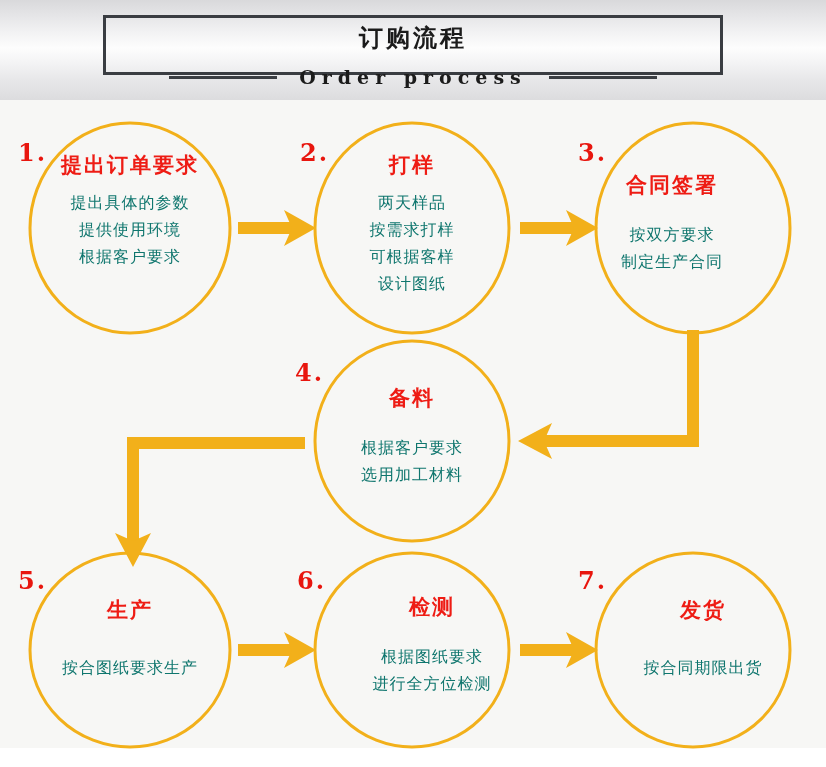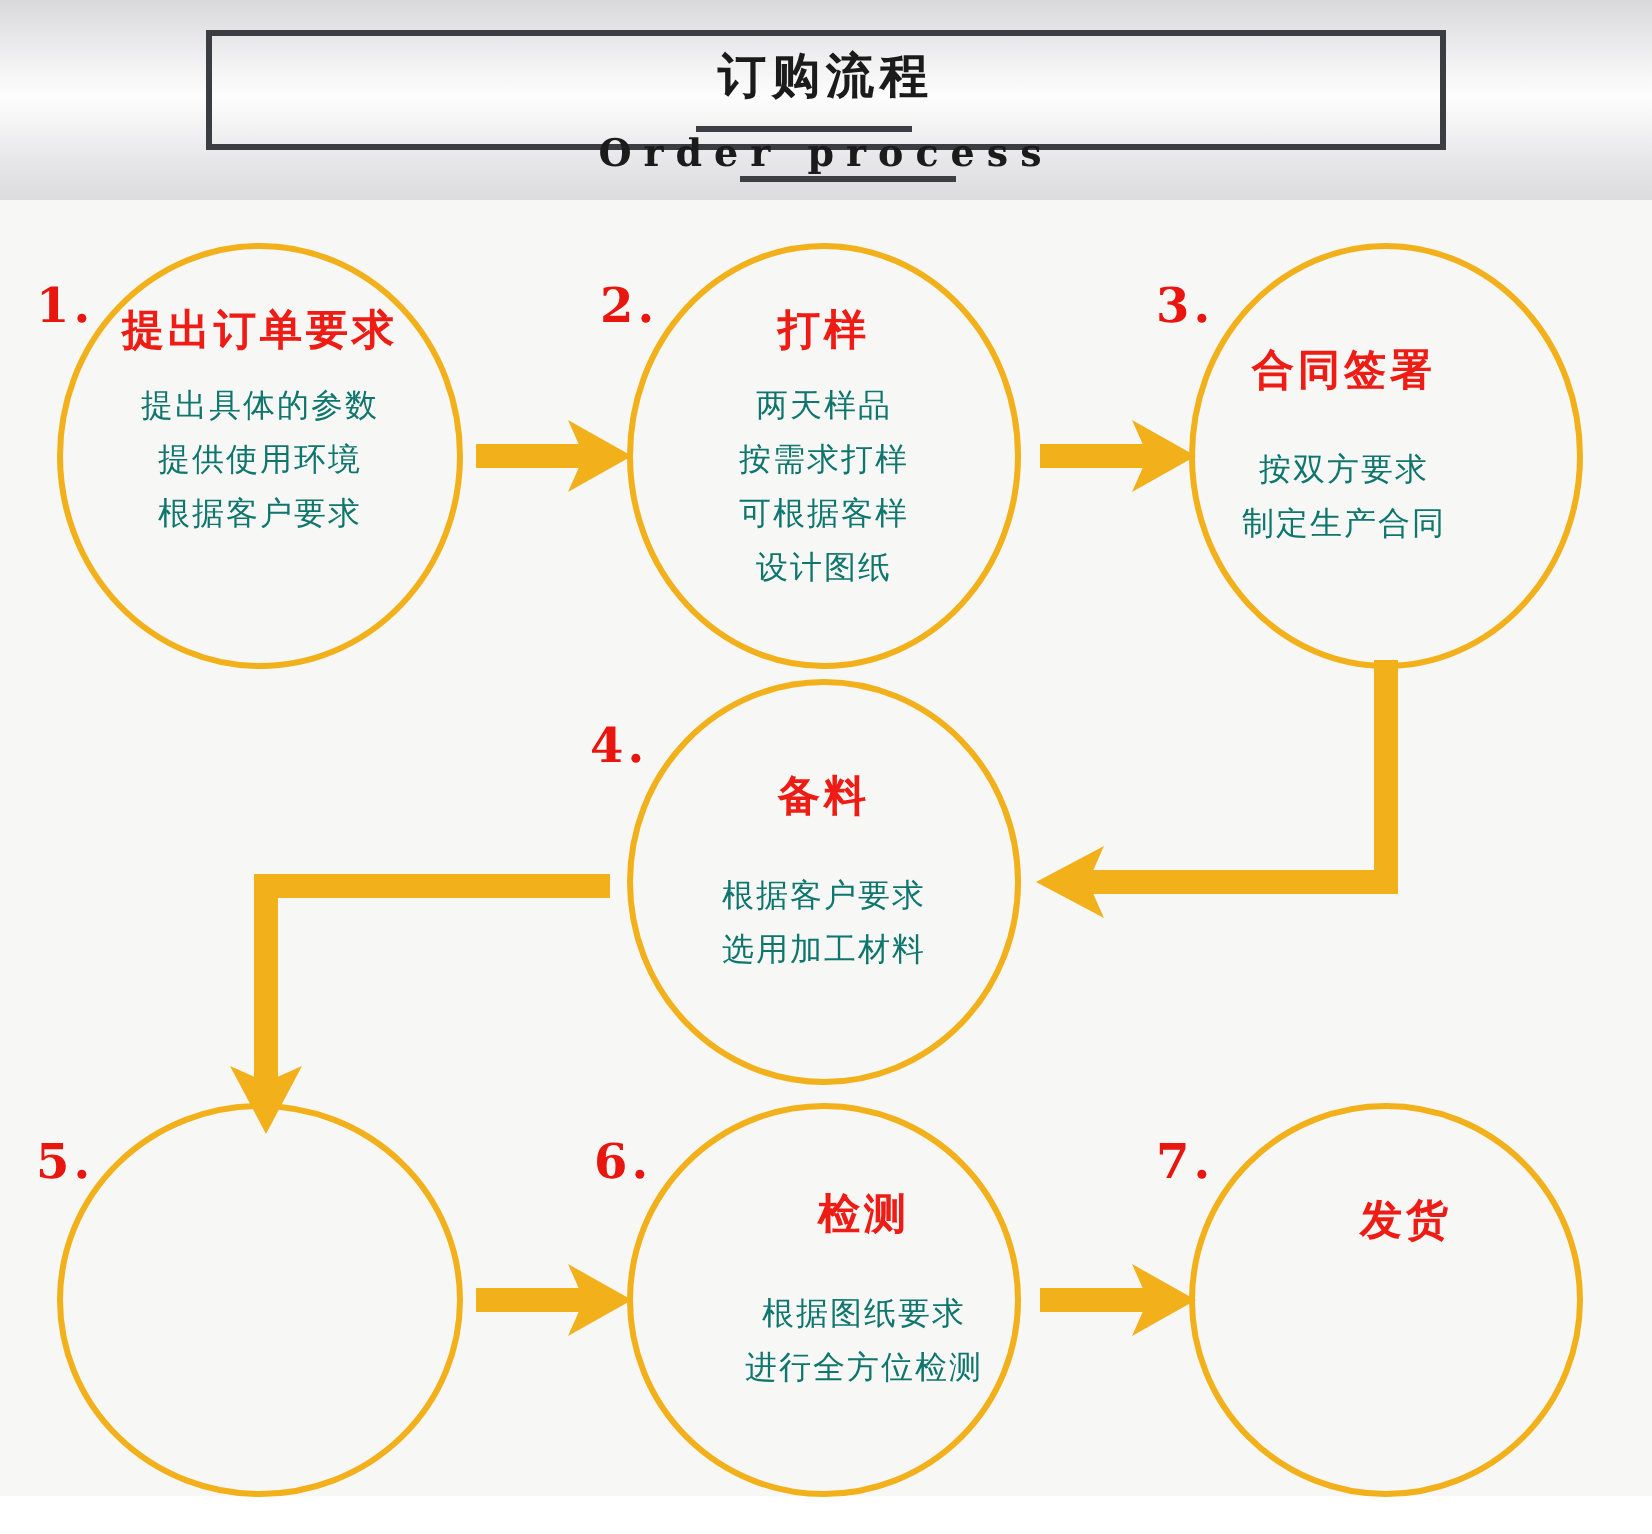--- a/index.html
+++ b/index.html
@@ -60,21 +60,20 @@
   }
   .subtitle-row {
     position: absolute;
     left: 0;
     top: 63px;
     width: 826px;
     height: 28px;
     display: flex;
     align-items: center;
     justify-content: center;
-    flex-direction: column;
   }
   .subtitle-rule {
     width: 108px;
     height: 3px;
     background: #3b3e43;
   }
   .subtitle-rule.left { margin-right: 22px; }
   .subtitle-rule.right { margin-left: 22px; }
   .subtitle-text {
     font-family: "DejaVu Serif", "Liberation Serif", serif;
@@ -258,26 +257,35 @@
   </div>
 
   <div class="node t2" style="left:412px; top:441px;">
     <div class="node-title">备料</div>
     <div class="node-lines">
       <div>根据客户要求</div>
       <div>选用加工材料</div>
     </div>
   </div>
 
+  <div class="node t1" style="left:130px; top:650px;">
+    <div class="node-title">生产</div>
+    <div class="node-lines">
+      <div>按合图纸要求生产</div>
+    </div>
+  </div>
 
   <div class="node t2" style="left:432px; top:650px;">
     <div class="node-title">检测</div>
     <div class="node-lines">
       <div>根据图纸要求</div>
       <div>进行全方位检测</div>
     </div>
   </div>
 
   <div class="node t1" style="left:703px; top:650px;">
     <div class="node-title">发货</div>
+    <div class="node-lines">
+      <div>按合同期限出货</div>
+    </div>
   </div>
 
 </div>
 
 </body></html>

